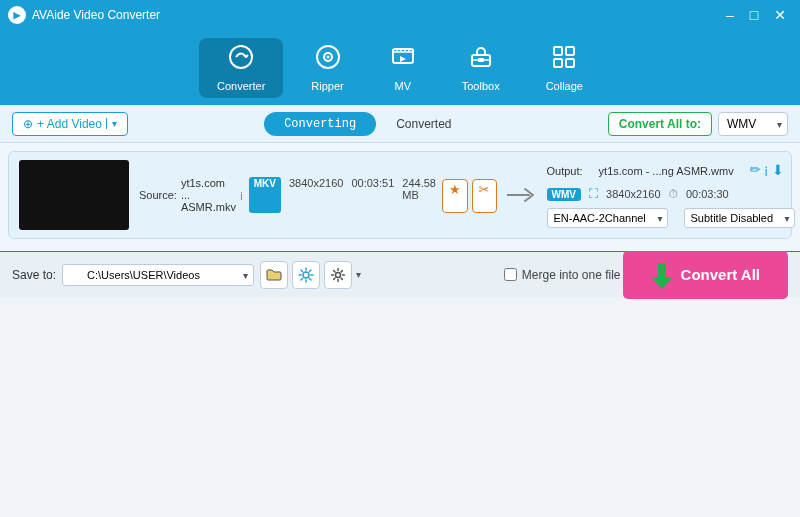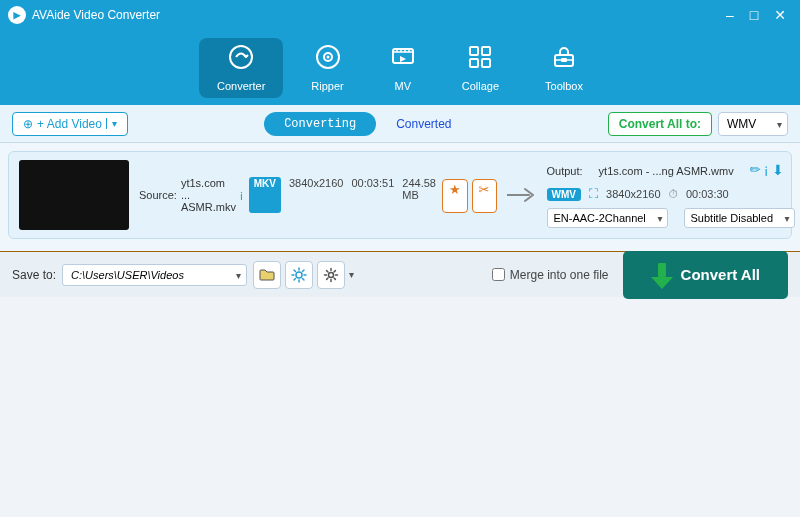--- a/index.html
+++ b/index.html
@@ -66,21 +66,21 @@
       cursor: pointer;
       font-size: 12px;
       background: white;
     }
     .tab-group { display: flex; align-items: center; gap: 0; }
     .tab {
       padding: 5px 20px;
       border-radius: 14px;
       cursor: pointer;
       font-size: 12px;
-      color: #1d4ed8;
+      color: #404040;
     }
     .tab.active {
       background: #1a9fd4;
       color: white;
       font-family: Liberation Mono, monospace;
     }
     .convert-all-group { display: flex; align-items: center; gap: 6px; }
     .convert-all-to-btn {
       border: 1.5px solid #22b14c;
       background: white;
@@ -248,21 +248,21 @@
       border-radius: 4px;
       background: white;
       display: flex; align-items: center; justify-content: center;
       cursor: pointer;
       font-size: 14px;
       color: #444;
     }
     .merge-group { display: flex; align-items: center; gap: 5px; font-size: 12px; color: #444; cursor: pointer; }
     .merge-group input[type=checkbox] { cursor: pointer; }
     .convert-all-btn {
-      background: #0f766e;
+      background: #ec4899;
       color: white;
       border: none;
       border-radius: 5px;
       padding: 22px 28px;
       font-size: 15px;
       font-weight: bold;
       cursor: pointer;
       display: flex;
       align-items: center;
       gap: 8px;
@@ -320,38 +320,38 @@
         <rect x="3" y="5" width="20" height="14" rx="2" stroke="white" stroke-width="2" fill="none"></rect>
         <path d="M3 8h20M7 5v3M11 5v3M15 5v3M19 5v3" stroke="white" stroke-width="1.5"></path>
         <path d="M10 12 l6 3 -6 3 z" fill="white"></path>
       </svg>
     </span>
     <span>MV</span>
   </div>
   <div class="toolbar-item">
     <span class="toolbar-icon">
       <svg width="26" height="26" viewBox="0 0 26 26">
+        <rect x="4" y="11" width="18" height="11" rx="2" stroke="white" stroke-width="2" fill="none"></rect>
+        <path d="M9 11V8a4 4 0 0 1 8 0v3" stroke="white" stroke-width="2" fill="none"></path>
+        <line x1="4" y1="16" x2="22" y2="16" stroke="white" stroke-width="1.5"></line>
+        <rect x="10" y="14" width="6" height="4" rx="1" fill="white"></rect>
+      </svg>
+    </span>
+    <span>Toolbox</span>
+  </div>
+  <div class="toolbar-item">
+    <span class="toolbar-icon">
+      <svg width="26" height="26" viewBox="0 0 26 26">
         <rect x="3" y="3" width="8" height="8" rx="1" stroke="white" stroke-width="2" fill="none"></rect>
         <rect x="15" y="3" width="8" height="8" rx="1" stroke="white" stroke-width="2" fill="none"></rect>
         <rect x="3" y="15" width="8" height="8" rx="1" stroke="white" stroke-width="2" fill="none"></rect>
         <rect x="15" y="15" width="8" height="8" rx="1" stroke="white" stroke-width="2" fill="none"></rect>
       </svg>
     </span>
     <span>Collage</span>
-  </div>
-  <div class="toolbar-item">
-    <span class="toolbar-icon">
-      <svg width="26" height="26" viewBox="0 0 26 26">
-        <rect x="4" y="11" width="18" height="11" rx="2" stroke="white" stroke-width="2" fill="none"></rect>
-        <path d="M9 11V8a4 4 0 0 1 8 0v3" stroke="white" stroke-width="2" fill="none"></path>
-        <line x1="4" y1="16" x2="22" y2="16" stroke="white" stroke-width="1.5"></line>
-        <rect x="10" y="14" width="6" height="4" rx="1" fill="white"></rect>
-      </svg>
-    </span>
-    <span>Toolbox</span>
   </div>
 </div>
 
 <div class="action-bar">
   <div class="add-files-btn">
     <span>⊕</span>
     <span>+ Add Video</span>
     <span style="border-left:1px solid #1a9fd4;padding-left:5px;font-size:10px;color:#1a9fd4;">▾</span>
   </div>
 
@@ -458,21 +458,21 @@
       </div>
       <span class="small-arrow">▾</span>
     </div>
   </div>
 </div>
 
 <div class="bottom-bar">
   <div class="save-to-group">
     <span>Save to:</span>
     <div class="save-to-wrap">
-      <input type="text" value="C:\Users\USER\Videos" style="border: 1px solid rgb(187, 204, 221); border-radius: 3px; padding: 4px 24px 4px 8px; font-size: 11px; background: white; min-width: 185px; font-style: italic;">
+      <input type="text" value="C:\Users\USER\Videos" style="border: 1px solid rgb(187, 204, 221); border-radius: 3px; padding: 4px 24px 4px 24px; font-size: 11px; background: white; min-width: 185px;">
     </div>
     <div class="bottom-icons">
       <div class="bottom-icon-btn">
         <svg width="16" height="14" viewBox="0 0 16 14">
           <path d="M1 3 Q1 2 2 2 H6 L8 4 H14 Q15 4 15 5 V11 Q15 12 14 12 H2 Q1 12 1 11 Z" stroke="#555" stroke-width="1" fill="#e8d06e"></path>
         </svg>
       </div>
       <div class="bottom-icon-btn">
         <svg width="16" height="16" viewBox="0 0 16 16">
           <circle cx="8" cy="8" r="3" stroke="#2a9fd4" stroke-width="1.5" fill="none"></circle>
@@ -482,21 +482,21 @@
       <div class="bottom-icon-btn">
         <svg width="16" height="16" viewBox="0 0 16 16">
           <circle cx="8" cy="8" r="2.5" stroke="#555" stroke-width="1.5" fill="none"></circle>
           <path d="M8 1.5v2M8 12.5v2M1.5 8h2M12.5 8h2M3.6 3.6l1.4 1.4M11 11l1.4 1.4M3.6 12.4l1.4-1.4M11 5l1.4-1.4" stroke="#555" stroke-width="1.5" stroke-linecap="round"></path>
         </svg>
       </div>
       <span style="font-size:10px;color:#555;cursor:pointer;">▾</span>
     </div>
   </div>
 
-  <div style="display:flex;align-items:center;gap:14px;">
+  <div style="display:flex;align-items:center;gap:2px;">
     <div class="merge-group">
       <input type="checkbox" id="merge-cb" style="">
       <label for="merge-cb">Merge into one file</label>
     </div>
     <button class="convert-all-btn">
       <span style="display:inline-flex;flex-direction:column;align-items:center;gap:0px;">
         <svg width="22" height="28" viewBox="0 0 22 28">
           <rect x="7" y="2" width="8" height="14" rx="1" fill="#22b14c"></rect>
           <polygon points="0,16 22,16 11,28" fill="#22b14c"></polygon>
         </svg>

